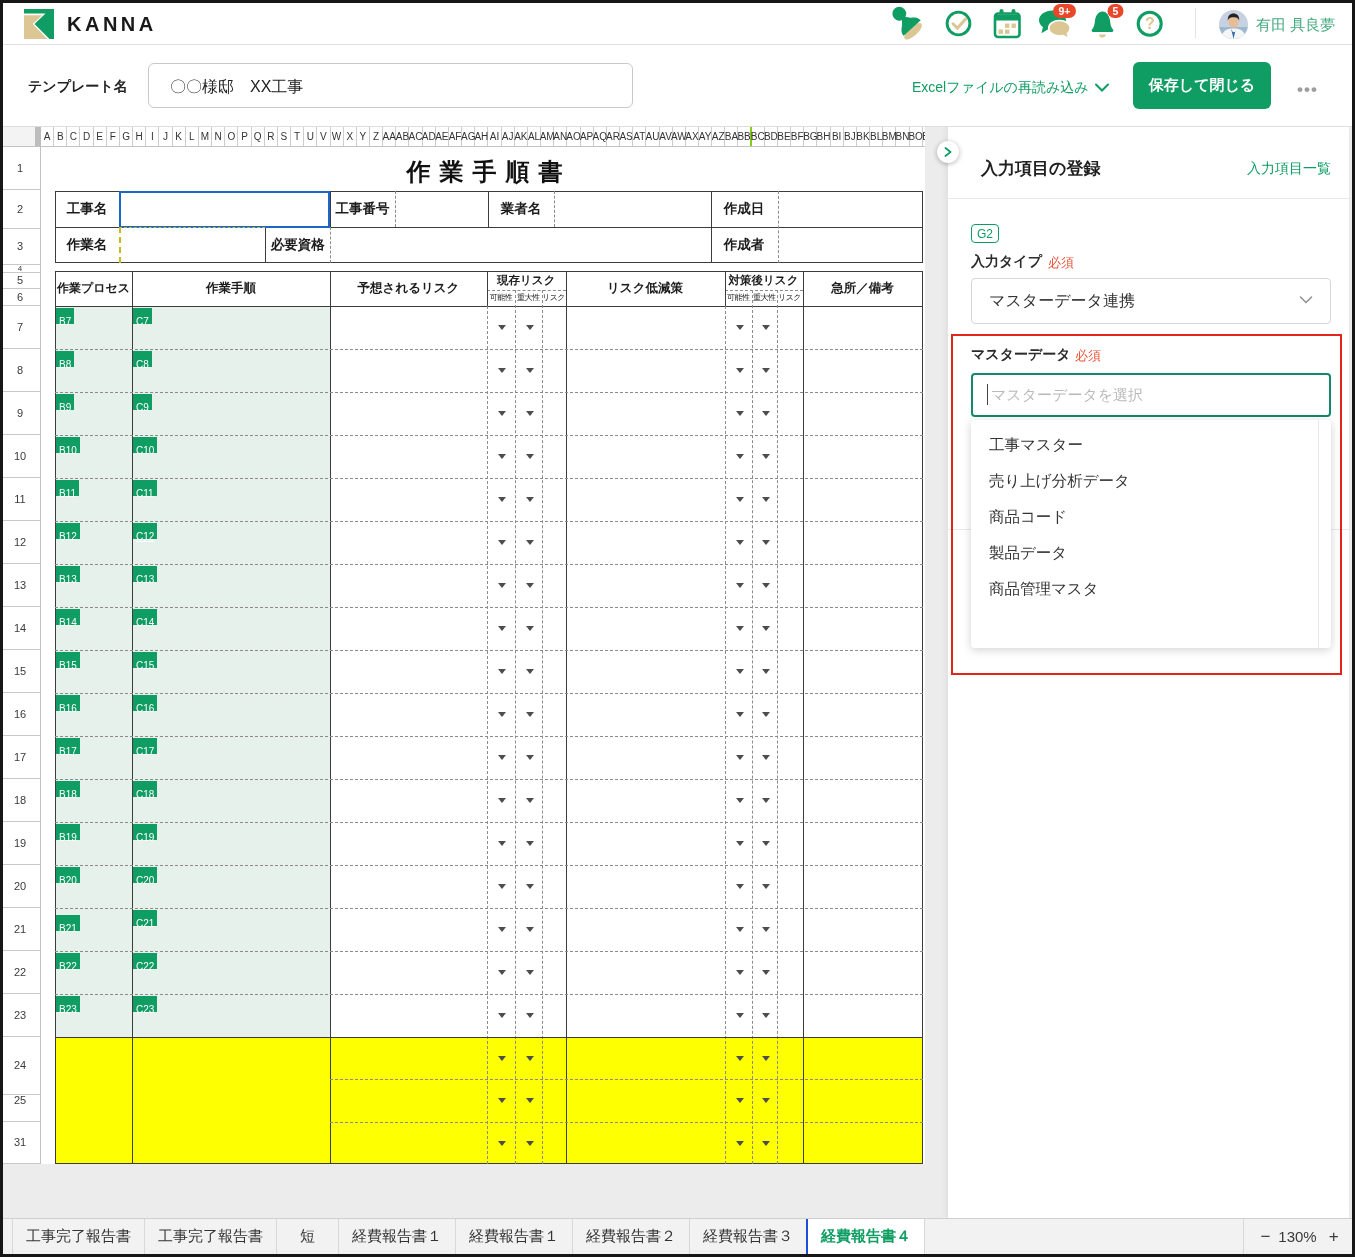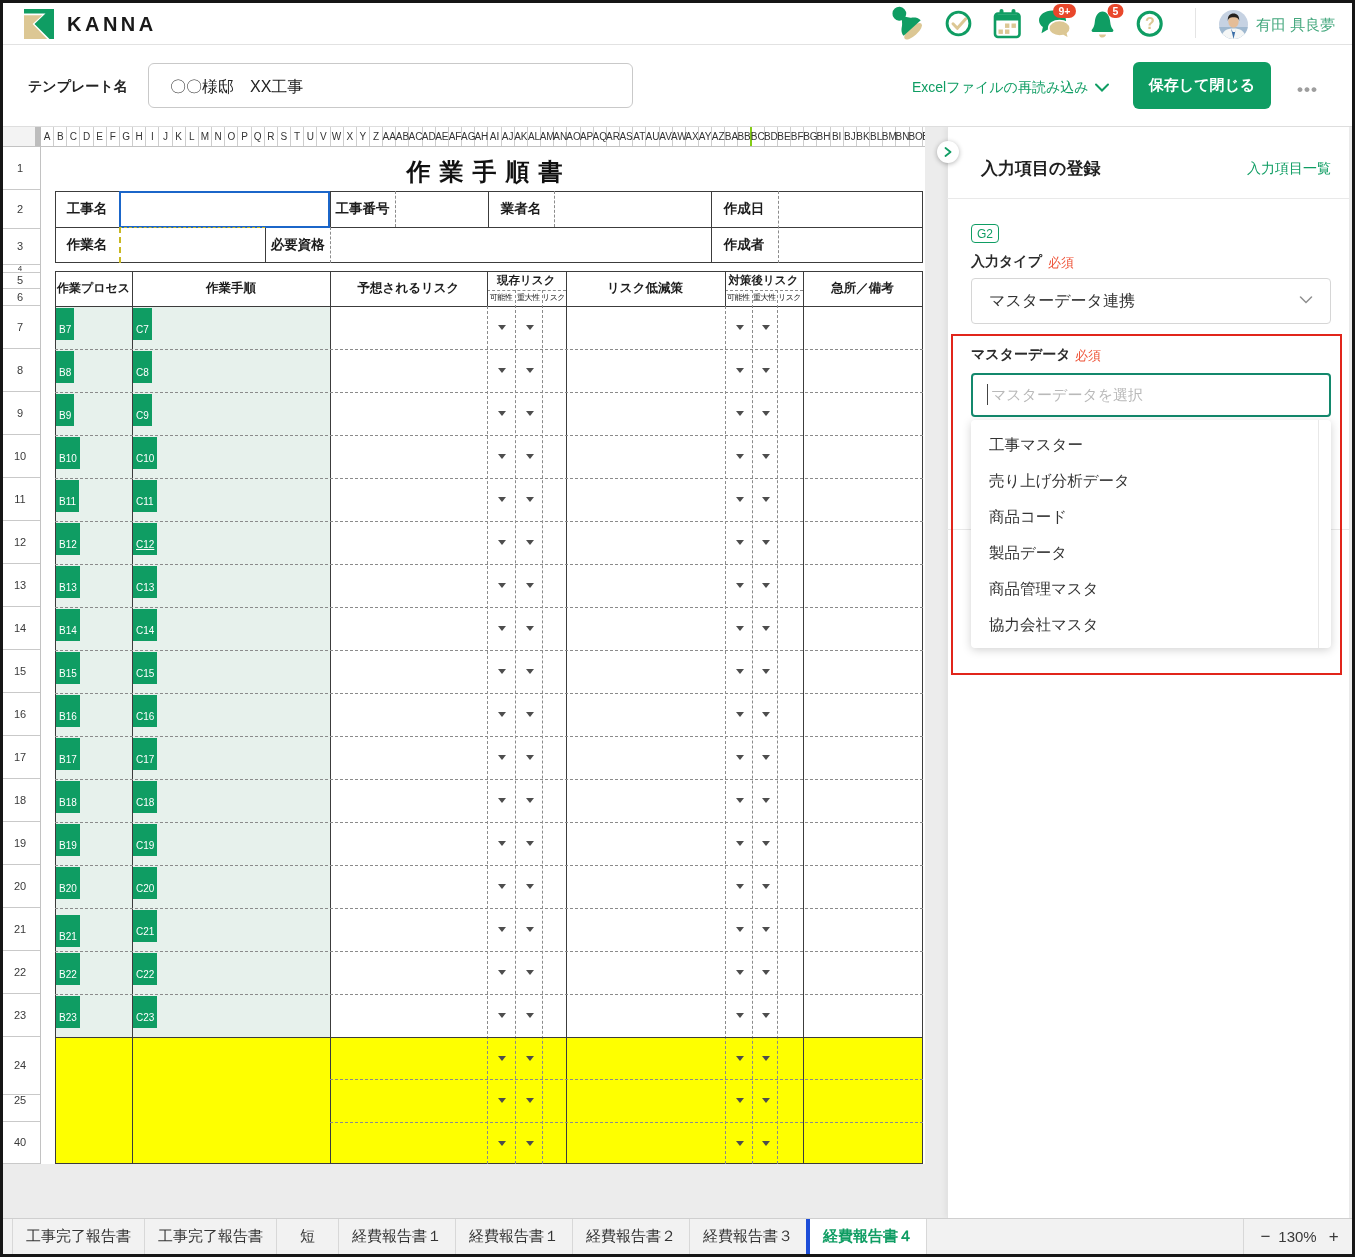--- a/index.html
+++ b/index.html
@@ -3,21 +3,21 @@
 <style>
 *{margin:0;padding:0;box-sizing:border-box;}
 html,body{width:1355px;height:1257px;}
 body{font-family:"Liberation Sans",sans-serif;position:relative;background:#fff;overflow:hidden;}
 #frame{position:absolute;left:0;top:0;width:1355px;height:1257px;border:3px solid #161616;z-index:999;pointer-events:none;}
 .abs{position:absolute;}
 .vl{position:absolute;width:0;border-left:1px solid #3c3c3c;}
 .vld{position:absolute;width:0;border-left:1px dashed #8b8b8b;}
 .hl{position:absolute;height:0;border-top:1px solid #3c3c3c;}
 .hld{position:absolute;height:0;border-top:1px dashed #8b8b8b;}
-.tag{position:absolute;background:#0f9d63;color:#fff;font-size:10px;line-height:12px;padding:16px 3px;height:12px;}
+.tag{position:absolute;background:#0f9d63;color:#fff;font-size:10px;line-height:12px;padding:8px 3px;height:12px;}
 .arw{position:absolute;width:0;height:0;border-left:4px solid transparent;border-right:4px solid transparent;border-top:5px solid #4d4d4d;}
 .celllab{position:absolute;display:flex;align-items:center;justify-content:center;font-weight:bold;color:#1c1c1c;white-space:nowrap;overflow:hidden;}
 </style></head><body>
 
 <div class="abs" style="left:0;top:0;width:1355px;height:45px;background:#fff;border-bottom:1px solid #e2e2e2;"></div>
 <svg class="abs" style="left:24px;top:9px;" width="30" height="30" viewBox="0 0 30 30">
 <rect x="0" y="0" width="30" height="30" fill="#0f9d63"></rect>
 <polygon points="0,4.5 21.5,4.5 10.5,15 25.5,30 0,30" fill="#ffffff"></polygon>
 <polygon points="0,6.2 18.3,6.2 8.6,15.1 23.2,30 0,30" fill="#dcc794"></polygon>
 </svg>
@@ -169,21 +169,21 @@
 <div class="abs" style="left:0;top:565.5px;width:40px;height:43.0px;border-bottom:1px solid #c9c9c9;color:#3a3a3a;font-size:11px;display:flex;align-items:center;justify-content:center;overflow:hidden;">16</div>
 <div class="abs" style="left:0;top:608.5px;width:40px;height:43.0px;border-bottom:1px solid #c9c9c9;color:#3a3a3a;font-size:11px;display:flex;align-items:center;justify-content:center;overflow:hidden;">17</div>
 <div class="abs" style="left:0;top:651.5px;width:40px;height:43.0px;border-bottom:1px solid #c9c9c9;color:#3a3a3a;font-size:11px;display:flex;align-items:center;justify-content:center;overflow:hidden;">18</div>
 <div class="abs" style="left:0;top:694.5px;width:40px;height:43.0px;border-bottom:1px solid #c9c9c9;color:#3a3a3a;font-size:11px;display:flex;align-items:center;justify-content:center;overflow:hidden;">19</div>
 <div class="abs" style="left:0;top:737.5px;width:40px;height:43.0px;border-bottom:1px solid #c9c9c9;color:#3a3a3a;font-size:11px;display:flex;align-items:center;justify-content:center;overflow:hidden;">20</div>
 <div class="abs" style="left:0;top:780.5px;width:40px;height:43.0px;border-bottom:1px solid #c9c9c9;color:#3a3a3a;font-size:11px;display:flex;align-items:center;justify-content:center;overflow:hidden;">21</div>
 <div class="abs" style="left:0;top:823.5px;width:40px;height:43.0px;border-bottom:1px solid #c9c9c9;color:#3a3a3a;font-size:11px;display:flex;align-items:center;justify-content:center;overflow:hidden;">22</div>
 <div class="abs" style="left:0;top:866.5px;width:40px;height:43.0px;border-bottom:1px solid #c9c9c9;color:#3a3a3a;font-size:11px;display:flex;align-items:center;justify-content:center;overflow:hidden;">23</div>
 <div class="abs" style="left:0;top:909.5px;width:40px;height:58px;border-bottom:1px solid #c9c9c9;color:#3a3a3a;font-size:11px;display:flex;align-items:center;justify-content:center;overflow:hidden;">24</div>
 <div class="abs" style="left:0;top:952px;width:40px;height:42.5px;border-bottom:1px solid #c9c9c9;color:#3a3a3a;font-size:11px;display:flex;align-items:center;justify-content:center;overflow:hidden;">25</div>
-<div class="abs" style="left:0;top:994.5px;width:40px;height:42.5px;border-bottom:1px solid #c9c9c9;color:#3a3a3a;font-size:11px;display:flex;align-items:center;justify-content:center;overflow:hidden;">40</div>
+<div class="abs" style="left:0;top:994.5px;width:40px;height:42.5px;border-bottom:1px solid #c9c9c9;color:#3a3a3a;font-size:11px;display:flex;align-items:center;justify-content:center;overflow:hidden;">31</div>
 <div class="abs" style="left:55px;top:29px;width:868px;text-align:center;font-size:24px;font-weight:bold;color:#111;letter-spacing:9px;">作業手順書</div>
 <div class="abs" style="left:55px;top:64px;width:868px;height:72px;border:1.5px solid #3c3c3c;"></div>
 <div class="hl" style="left:55px;top:100.3px;width:868px;"></div>
 <div class="vl" style="left:330px;top:64px;height:36.3px;"></div>
 <div class="vld" style="left:395.3px;top:64px;height:36.3px;"></div>
 <div class="vl" style="left:488.3px;top:64px;height:36.3px;"></div>
 <div class="vld" style="left:553.6px;top:64px;height:36.3px;"></div>
 <div class="vl" style="left:710.6px;top:64px;height:72px;"></div>
 <div class="vld" style="left:777.5px;top:64px;height:72px;"></div>
 <div class="vl" style="left:265.3px;top:100.3px;height:35.7px;"></div>
@@ -384,32 +384,31 @@
 <div class="abs" style="left:1075px;top:220px;font-size:13px;color:#ee5338;">必須</div>
 <div class="abs" style="left:971px;top:246px;width:360px;height:44px;border:2px solid #13886c;border-radius:4px;background:#fff;"></div>
 <div class="abs" style="left:987px;top:257px;width:1px;height:21px;background:#444;"></div>
 <div class="abs" style="left:991px;top:259px;font-size:15px;color:#b9b9b9;">マスターデータを選択</div>
 <div class="abs" style="left:971px;top:293px;width:360px;height:228px;background:#fff;border-radius:4px;box-shadow:0 2px 10px rgba(0,0,0,0.18);"></div>
 <div class="abs" style="left:989px;top:300px;width:300px;height:36px;font-size:15.5px;color:#333;display:flex;align-items:center;">工事マスター</div>
 <div class="abs" style="left:989px;top:336px;width:300px;height:36px;font-size:15.5px;color:#333;display:flex;align-items:center;">売り上げ分析データ</div>
 <div class="abs" style="left:989px;top:372px;width:300px;height:36px;font-size:15.5px;color:#333;display:flex;align-items:center;">商品コード</div>
 <div class="abs" style="left:989px;top:408px;width:300px;height:36px;font-size:15.5px;color:#333;display:flex;align-items:center;">製品データ</div>
 <div class="abs" style="left:989px;top:444px;width:300px;height:36px;font-size:15.5px;color:#333;display:flex;align-items:center;">商品管理マスタ</div>
-<div class="abs" style="left:989px;top:480px;width:300px;height:36px;font-size:15.5px;color:#333;display:flex;align-items:center;">協力会社マスタ</div>
 <div class="abs" style="left:1318px;top:293px;width:1px;height:228px;background:#e8e8e8;"></div>
 </div>
 <div class="abs" style="left:0;top:1218px;width:1355px;height:36px;background:#f2f2f2;border-top:1px solid #cfcfcf;display:flex;align-items:stretch;">
 <div style="width:13px;border-right:1px solid #d8d8d8;"></div>
 <div style="padding:0 13px;min-width:62px;justify-content:center;font-size:15px;color:#333;display:flex;align-items:center;border-right:1px solid #d8d8d8;">工事完了報告書</div>
 <div style="padding:0 13px;min-width:62px;justify-content:center;font-size:15px;color:#333;display:flex;align-items:center;border-right:1px solid #d8d8d8;">工事完了報告書</div>
 <div style="padding:0 13px;min-width:62px;justify-content:center;font-size:15px;color:#333;display:flex;align-items:center;border-right:1px solid #d8d8d8;">短</div>
 <div style="padding:0 13px;min-width:62px;justify-content:center;font-size:15px;color:#333;display:flex;align-items:center;border-right:1px solid #d8d8d8;">経費報告書１</div>
 <div style="padding:0 13px;min-width:62px;justify-content:center;font-size:15px;color:#333;display:flex;align-items:center;border-right:1px solid #d8d8d8;">経費報告書１</div>
 <div style="padding:0 13px;min-width:62px;justify-content:center;font-size:15px;color:#333;display:flex;align-items:center;border-right:1px solid #d8d8d8;">経費報告書２</div>
-<div style="padding:0 13px;min-width:62px;justify-content:center;font-size:15px;color:#333;display:flex;align-items:center;border-right:4px solid #1d4ed8;">経費報告書３</div>
+<div style="padding:0 13px;min-width:62px;justify-content:center;font-size:15px;color:#333;display:flex;align-items:center;border-right:2px solid #1d4ed8;">経費報告書３</div>
 <div style="padding:0 13px;font-size:15px;color:#0f9d63;font-weight:bold;display:flex;align-items:center;background:#fff;border-right:1px solid #d8d8d8;">経費報告書４</div>
 <div style="flex:1"></div>
 <div style="width:1px;background:#d8d8d8;"></div>
 <div style="width:111px;display:flex;align-items:center;justify-content:center;font-size:15px;color:#3a3a3a;">
       <span style="font-size:17px;margin-right:8px;">−</span>
       <span>130%</span>
       <span style="font-size:17px;margin-left:12px;">+</span>
     </div>
 </div>
 <div id="frame"></div>

